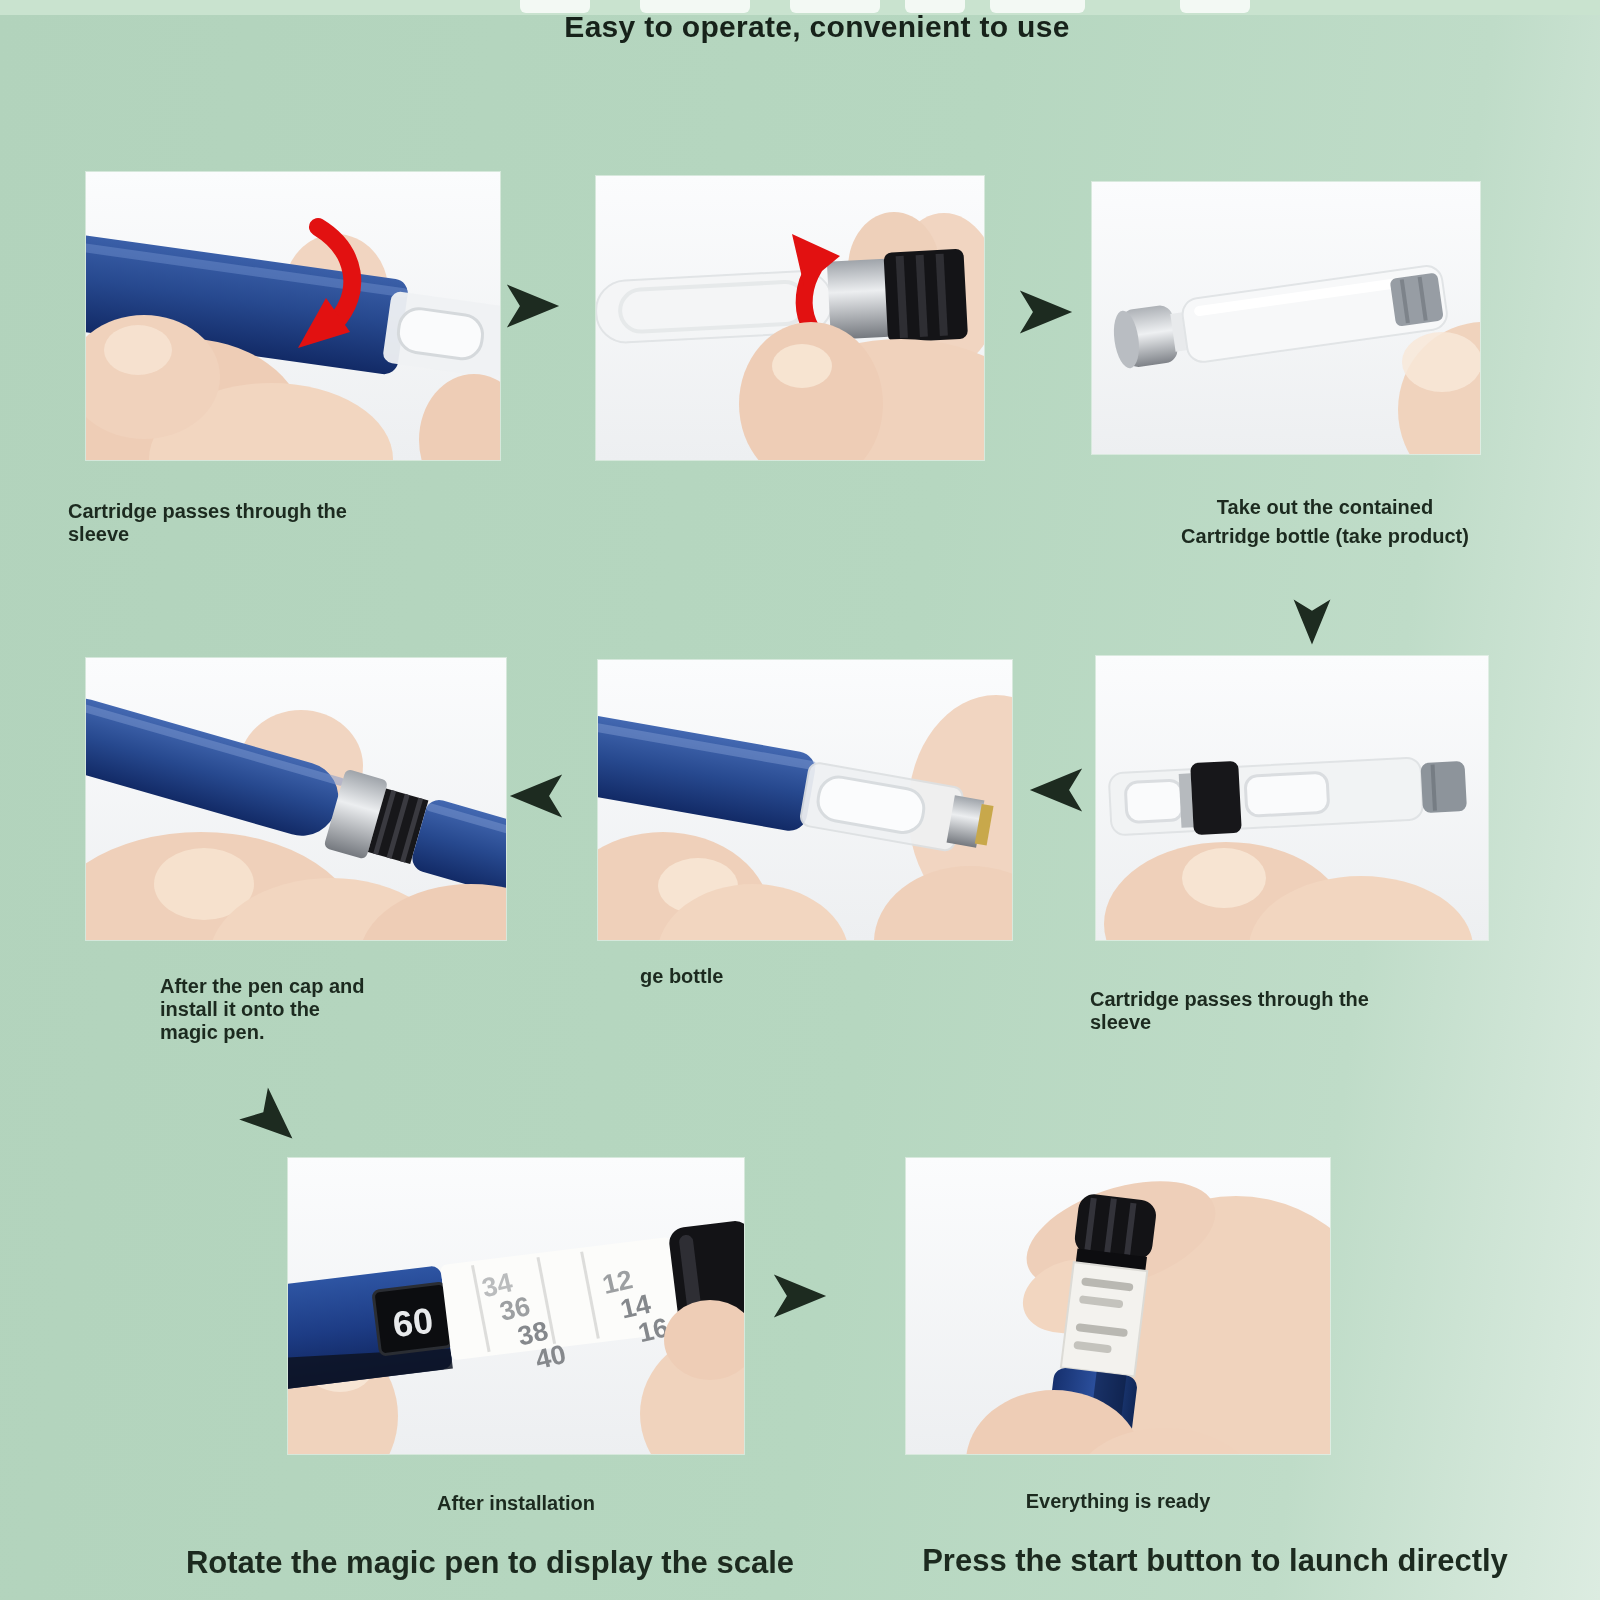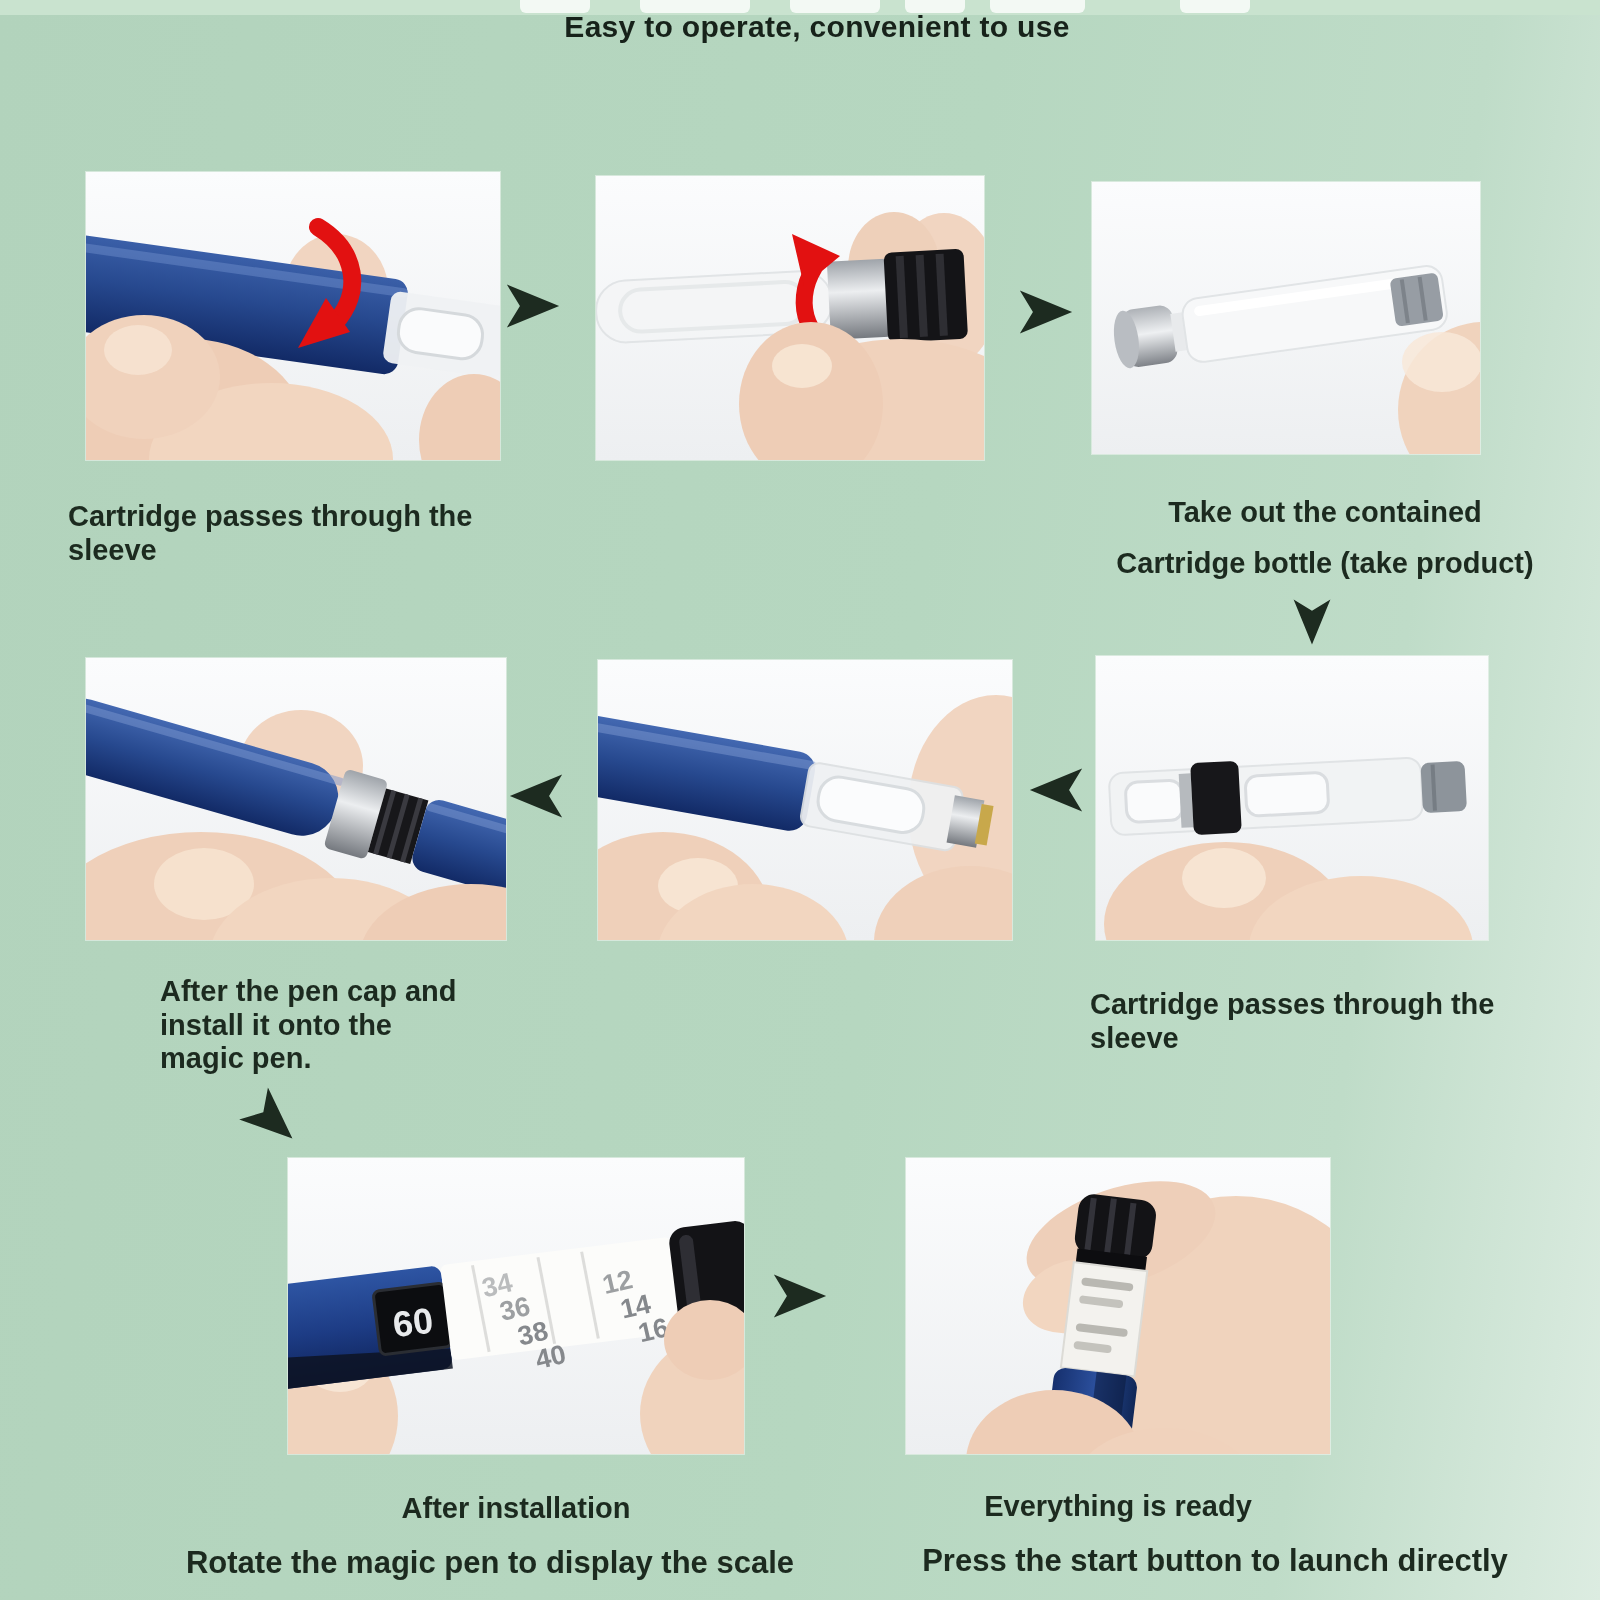--- a/index.html
+++ b/index.html
@@ -15,25 +15,25 @@
     position:absolute;left:17px;top:10px;width:100%;text-align:center;
     font-size:30px;font-weight:700;color:#17221a;letter-spacing:.3px;
   }
   .photo{
     position:absolute;overflow:hidden;
     background:linear-gradient(180deg,#fbfcfd 0%,#edeff1 100%);
     box-shadow:0 0 0 1px rgba(255,255,255,.45);
   }
   .photo svg{display:block;width:100%;height:100%;}
   .caption{
-    position:absolute;font-weight:700;color:#1c2a1f;font-size:29px;line-height:1.16;
+    position:absolute;font-weight:700;color:#1c2a1f;font-size:20px;line-height:1.16;
   }
   .caption .line{display:block;}
   .caption.center{text-align:center;}
-  .caption.gap .line + .line{margin-top:17px;}
+  .caption.gap .line + .line{margin-top:6px;}
   .caption .indent{padding-left:22px;}
   .cap-big{font-size:31px;}
   .flow{position:absolute;}
   .flow svg{display:block;width:100%;height:100%;}
 </style>
 </head>
 <body>
 
 <div id="canvas">
 
@@ -262,20 +262,21 @@
       </g>
     </svg>
   </div>
 
   <div class="caption" style="left:160px;top:975px;width:380px;">
     <span class="line">After the pen cap and</span>
     <span class="line">install it onto the</span>
     <span class="line">magic pen.</span>
   </div>
   <div class="caption" style="left:640px;top:965px;width:430px;">
+    <span class="line">ge bottle</span>
   </div>
   <div class="caption" style="left:1090px;top:988px;width:460px;">
     <span class="line">Cartridge passes through the</span>
     <span class="line">sleeve</span>
   </div>
 
   <div class="flow" style="left:245px;top:1096px;width:56px;height:50px;transform:rotate(42deg);">
     <svg viewBox="0 0 60 48">
         <path d="M2,1 L58,24 L2,47 L16,24 Z" fill="#1d2b20"></path>
       </svg>

